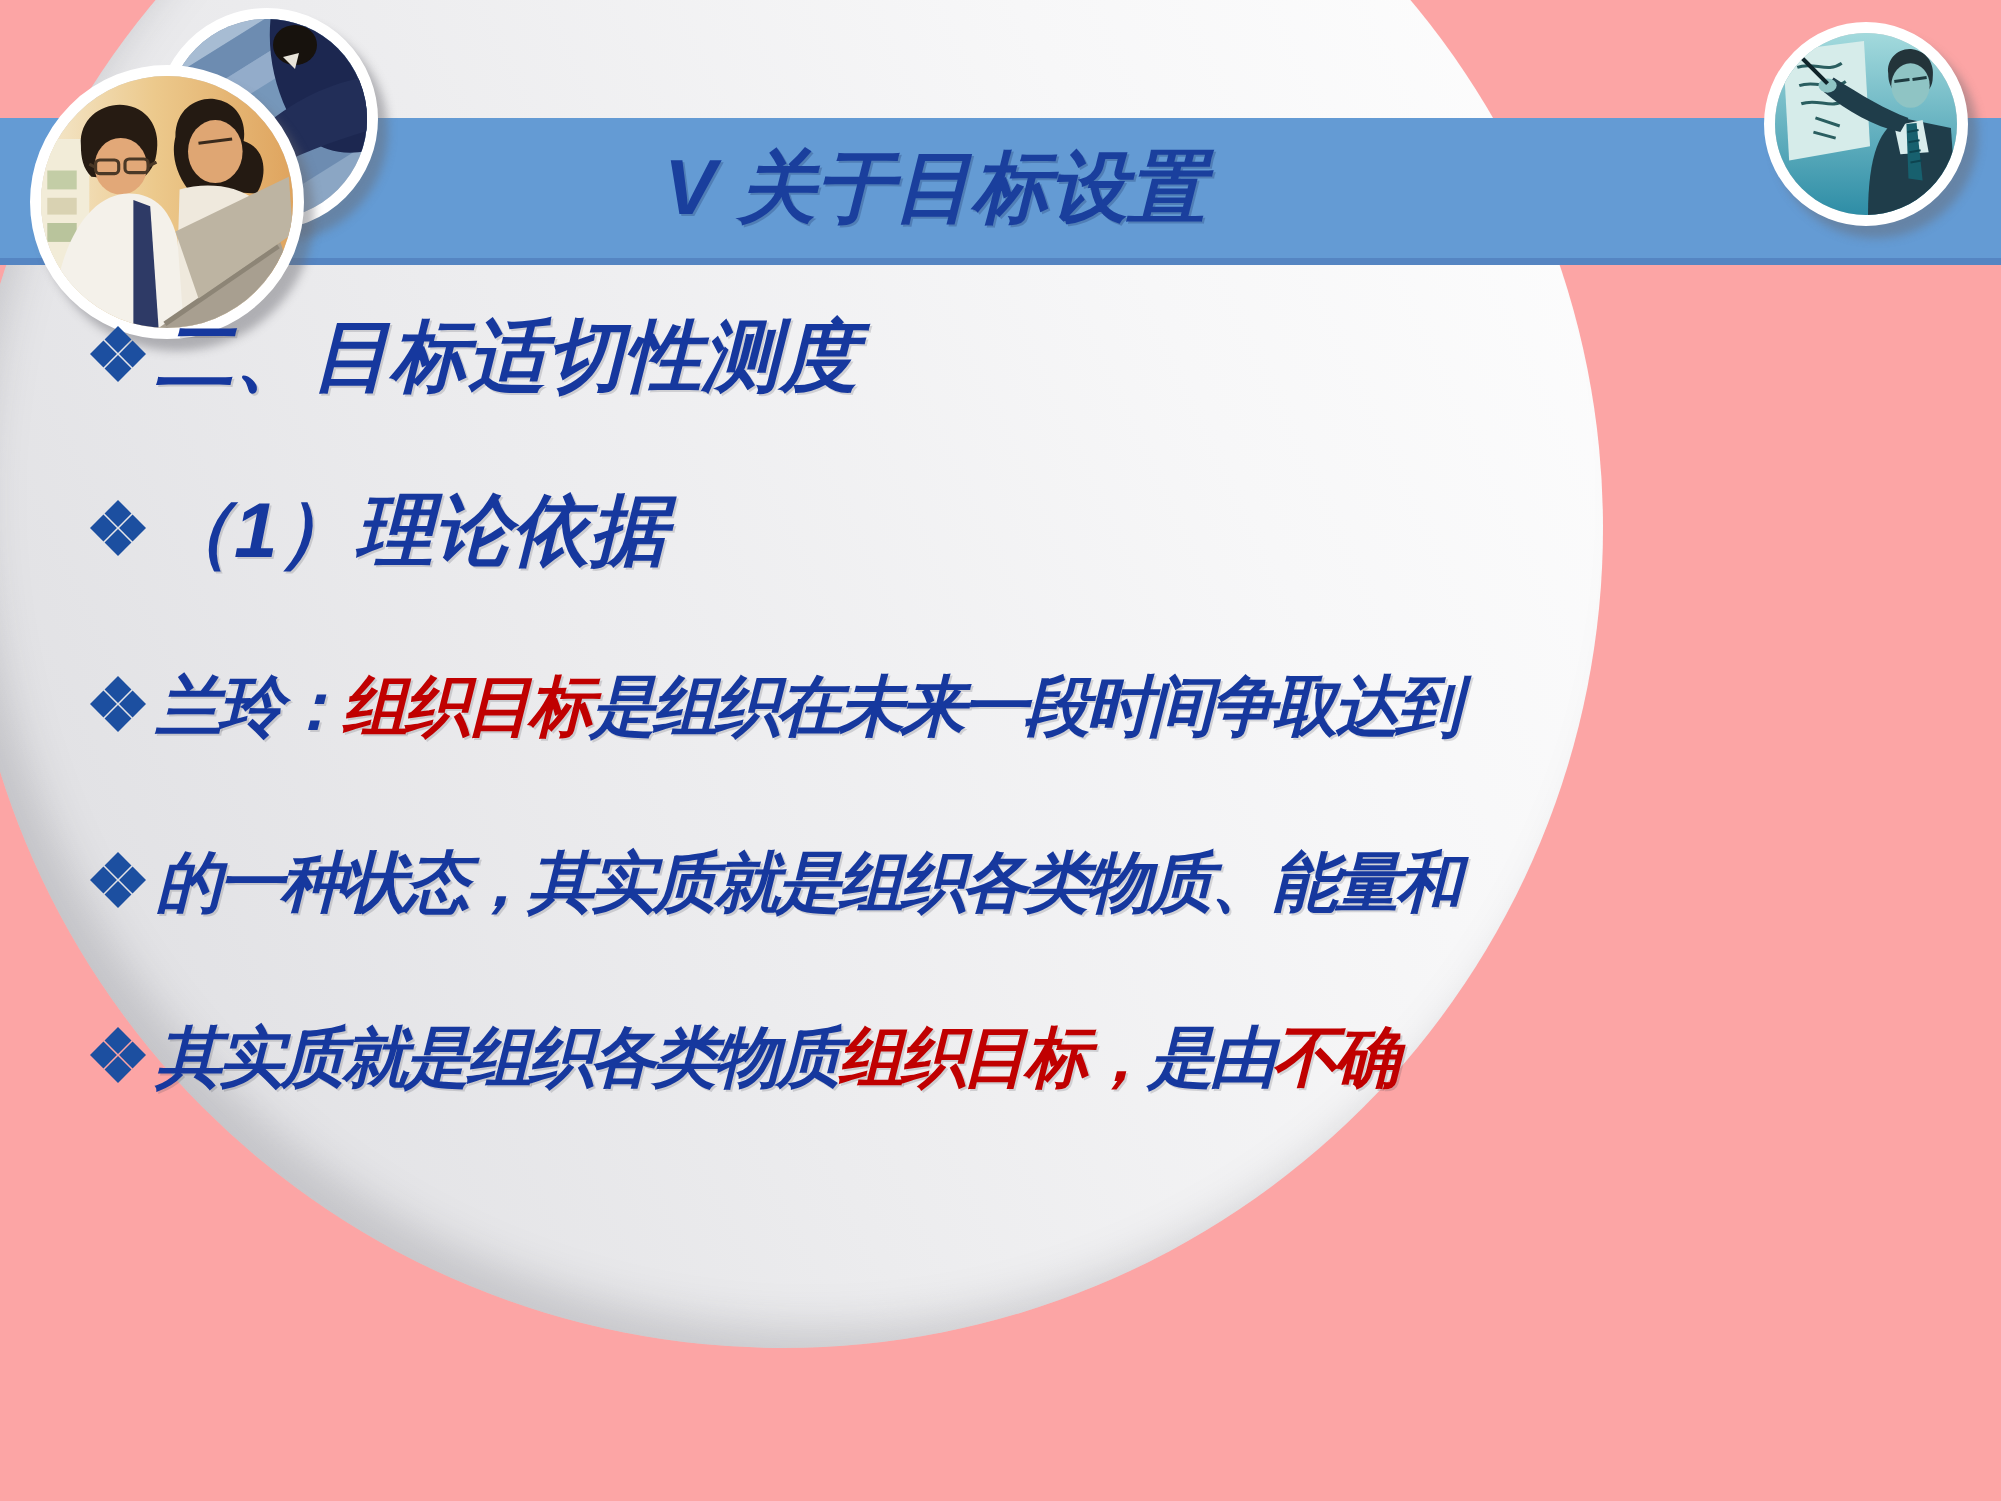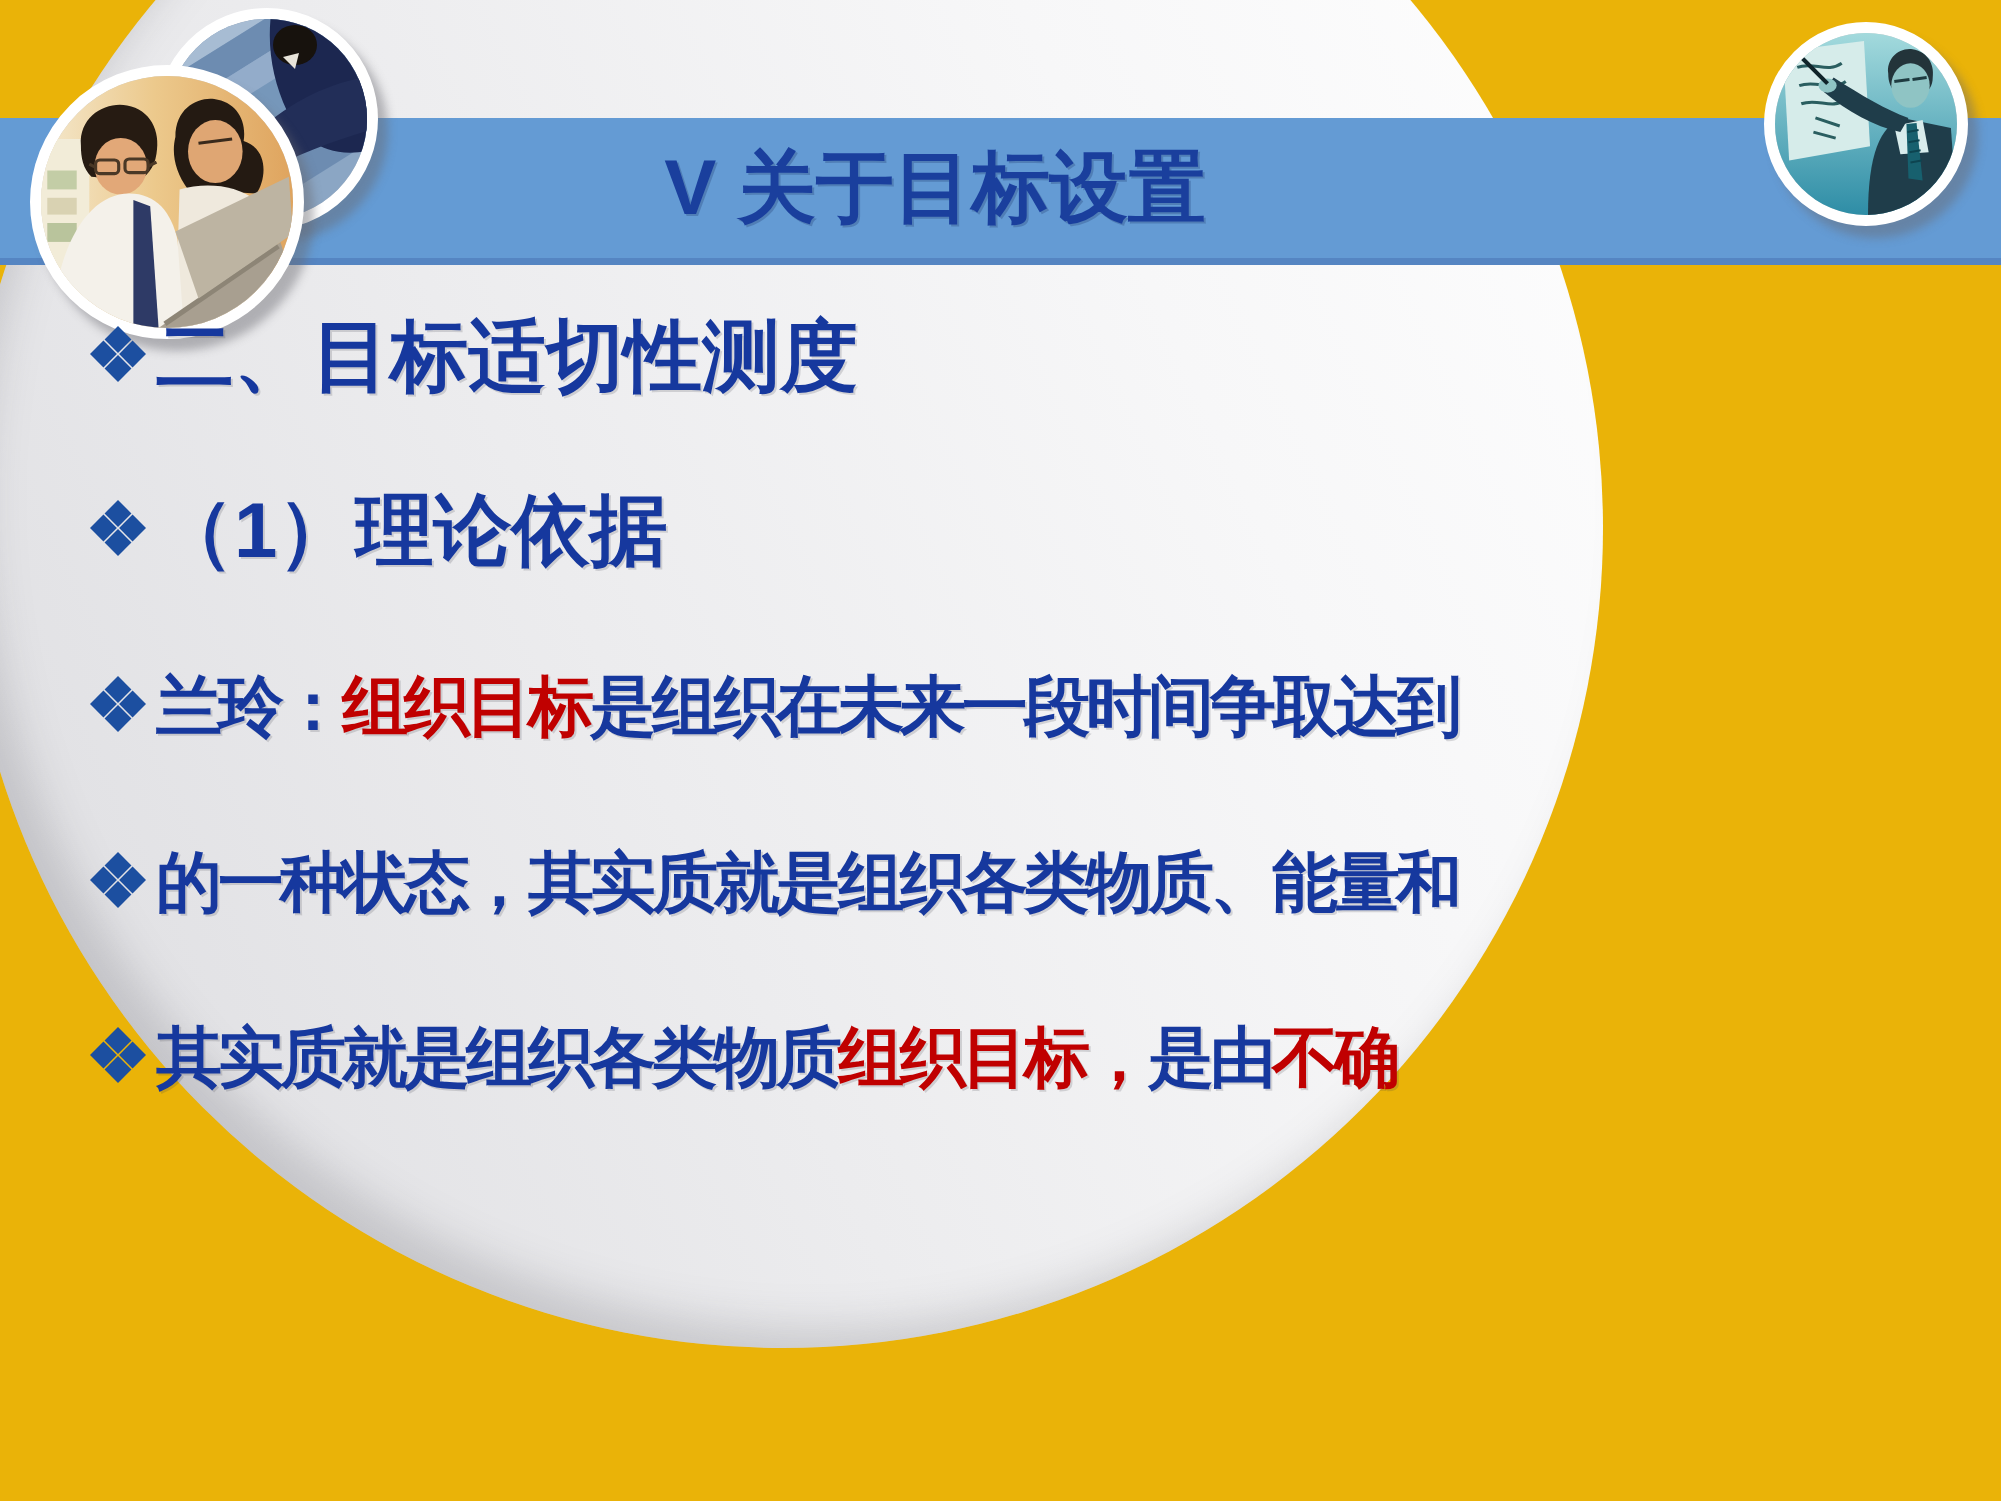--- a/index.html
+++ b/index.html
@@ -1,17 +1,17 @@
 <!DOCTYPE html>
 <html><head>
 <meta charset="utf-8">
 <style>
   html,body{margin:0;padding:0;background:#ffffff;}
   body{font-family:"Liberation Sans","DejaVu Sans",sans-serif;}
-  #slide{position:relative;width:2001px;height:1501px;background:#eab308;overflow:hidden;}
+  #slide{position:relative;width:2001px;height:1501px;background:#fca5a5;overflow:hidden;font-style:italic;}
 
   
   .bg-circle{
     position:absolute;left:-37px;top:-292px;width:1640px;height:1640px;border-radius:50%;
     background:linear-gradient(245deg,#ffffff 0%,#f7f7f8 30%,#ececee 60%,#e2e2e5 85%,#dcdcdf 100%);
     box-shadow:inset 28px -28px 42px -8px rgba(130,130,135,0.30);
     z-index:0;
   }
 
   

